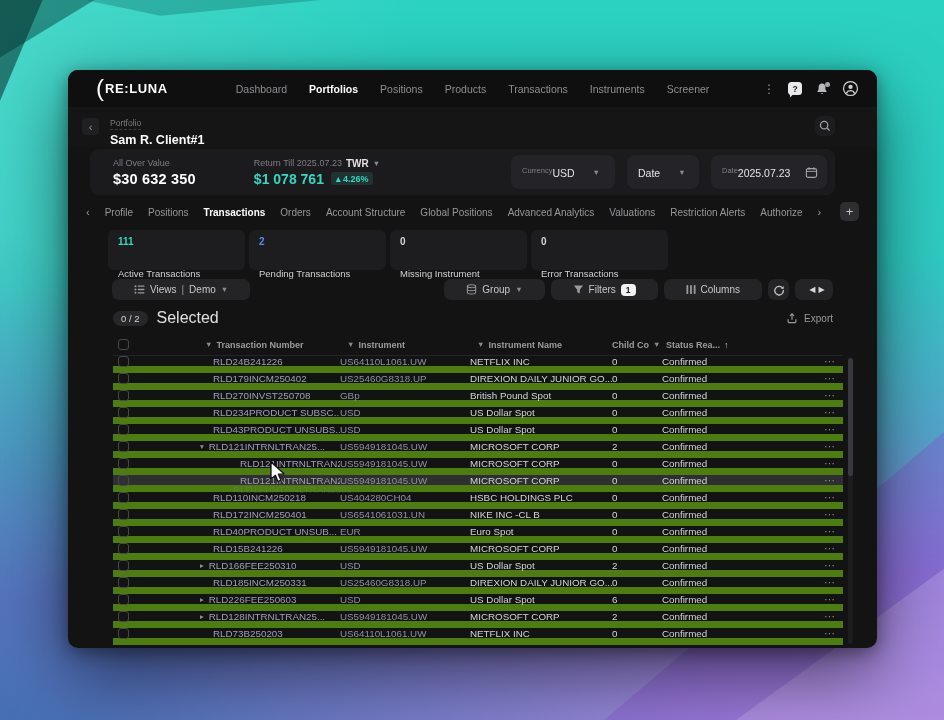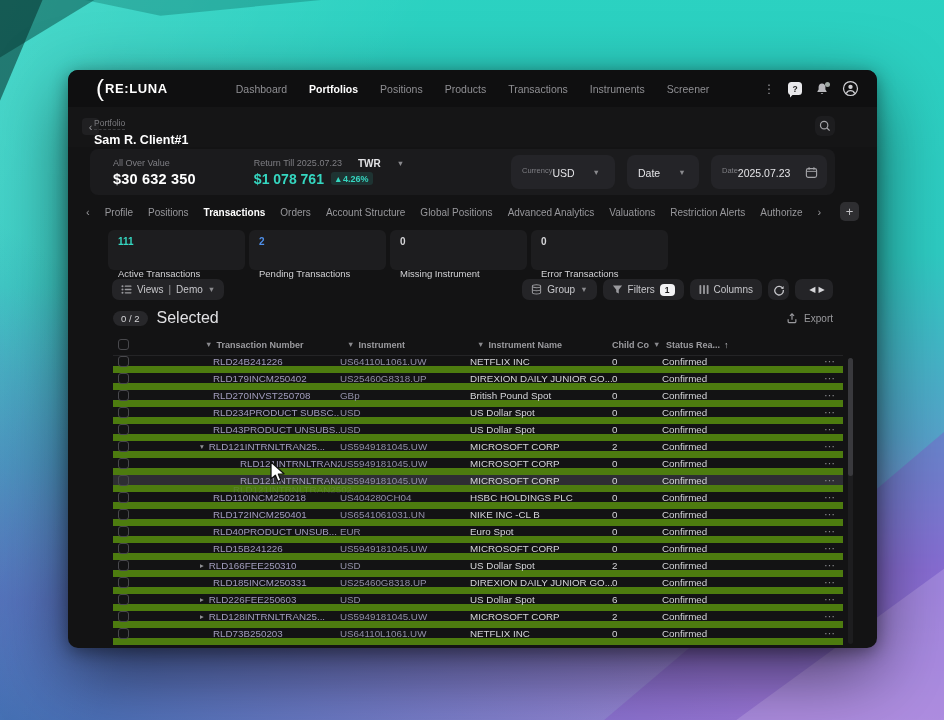--- a/index.html
+++ b/index.html
@@ -35,33 +35,33 @@
     display:flex; align-items:center; justify-content:center; font-size:8.5px; font-weight:700; color:#222; }
   .help-ic:after { content:""; position:absolute; left:2px; bottom:-2.5px; width:5px; height:5px;
     background:#e9e9ec; clip-path:polygon(0 0,100% 0,0 100%); }
   .bell-wrap { position:relative; }
   .bell-dot { position:absolute; right:-1px; top:0; width:5.5px; height:5.5px; border-radius:50%; background:#9fa8a3; }
 
   
   .phead { position:relative; height:40px; background:#151516; }
   .back-btn { position:absolute; left:14px; top:11px; width:17px; height:17px; background:#202022;
     border-radius:4px; color:#9a9a9e; font-size:11px; display:flex; align-items:center; justify-content:center; }
-  .ptitle { position:absolute; left:26px; top:5px; }
+  .ptitle { position:absolute; left:42px; top:5px; }
   .plabel { font-size:8.5px; color:#7c7c80; border-bottom:1px dashed #3a3a3d; padding-bottom:1px; display:inline-block; }
   .pname { font-size:12.5px; font-weight:700; color:#fff; margin-top:3px; }
   .search-btn { position:absolute; right:42px; top:9px; width:20px; height:20px; border-radius:6px;
     background:#1d1d1f; display:flex; align-items:center; justify-content:center; }
 
   
   .stats { margin:2px 0 0 22px; width:745px; height:46px; background:#1b1b1d; border-radius:8px;
     display:flex; align-items:center; padding:0 8px 0 23px; }
   .stat-group { margin-right:58px; }
   .s-label { font-size:9px; color:#7f7f84; }
   .s-value { font-size:14.5px; font-weight:700; color:#fff; margin-top:3px; letter-spacing:.2px; }
-  .ret-top { display:flex; align-items:center; gap:16px; }
+  .ret-top { display:flex; align-items:center; gap:4px; }
   .twr { color:#e3e3e6; font-size:10px; font-weight:600; }
   .ret-bottom { display:flex; align-items:center; gap:7px; margin-top:2px; }
   .ret-val { font-size:14px; font-weight:700; }
   .chg-badge { font-size:9px; font-weight:600; padding:1.5px 5px; border-radius:3px; }
   .caret { font-size:7.5px; color:#8a8a8e; }
   .selects { margin-left:auto; display:flex; gap:12px; }
   .sel-box { background:#242428; border-radius:8px; height:34px; display:flex; align-items:center;
     padding:0 9px 0 11px; position:relative; }
   .sel-inner { display:flex; flex-direction:row; justify-content:center; }
   .sel-lab { font-size:7.5px; color:#7f7f84; }
@@ -79,21 +79,21 @@
 
   
   .cards { margin:5px 40px 0; display:flex; gap:4px; }
   .card { width:137px; height:40px; background:#1d1d1f; border-radius:6px; padding:6px 10px; }
   .card-val { font-size:10px; font-weight:700; }
   .card-lab { font-size:9.5px; color:#d2d2d5; margin-top:21px; white-space:nowrap; }
 
   
   .toolbar { margin:9px 44px 0; display:flex; align-items:center; }
   .tbtn { background:#242427; border-radius:7px; height:21px; display:flex; align-items:center;
-    gap:5px; padding:0 9px; font-size:10px; color:#c7c7cb; white-space:nowrap; }
+    gap:5px; padding:0 22px; font-size:10px; color:#c7c7cb; white-space:nowrap; }
   .tbtn .dim { color:#9a9a9e; }
   .tb-right { margin-left:auto; display:flex; gap:6px; align-items:center; }
   .fbadge { background:#f2f2f4; color:#1b1b1d; font-size:8.5px; font-weight:700; border-radius:4px;
     padding:1px 5px; }
   .sq { width:21px; justify-content:center; padding:0; }
   .arr { font-size:8px; color:#d6d6d9; letter-spacing:3px; padding-left:9px; }
 
   
   .selrow { margin:9px 44px 0 45px; display:flex; align-items:center; }
   .count-pill { background:#27272a; border-radius:9px; font-size:9.5px; color:#d6d6d9; padding:2px 8px; }

